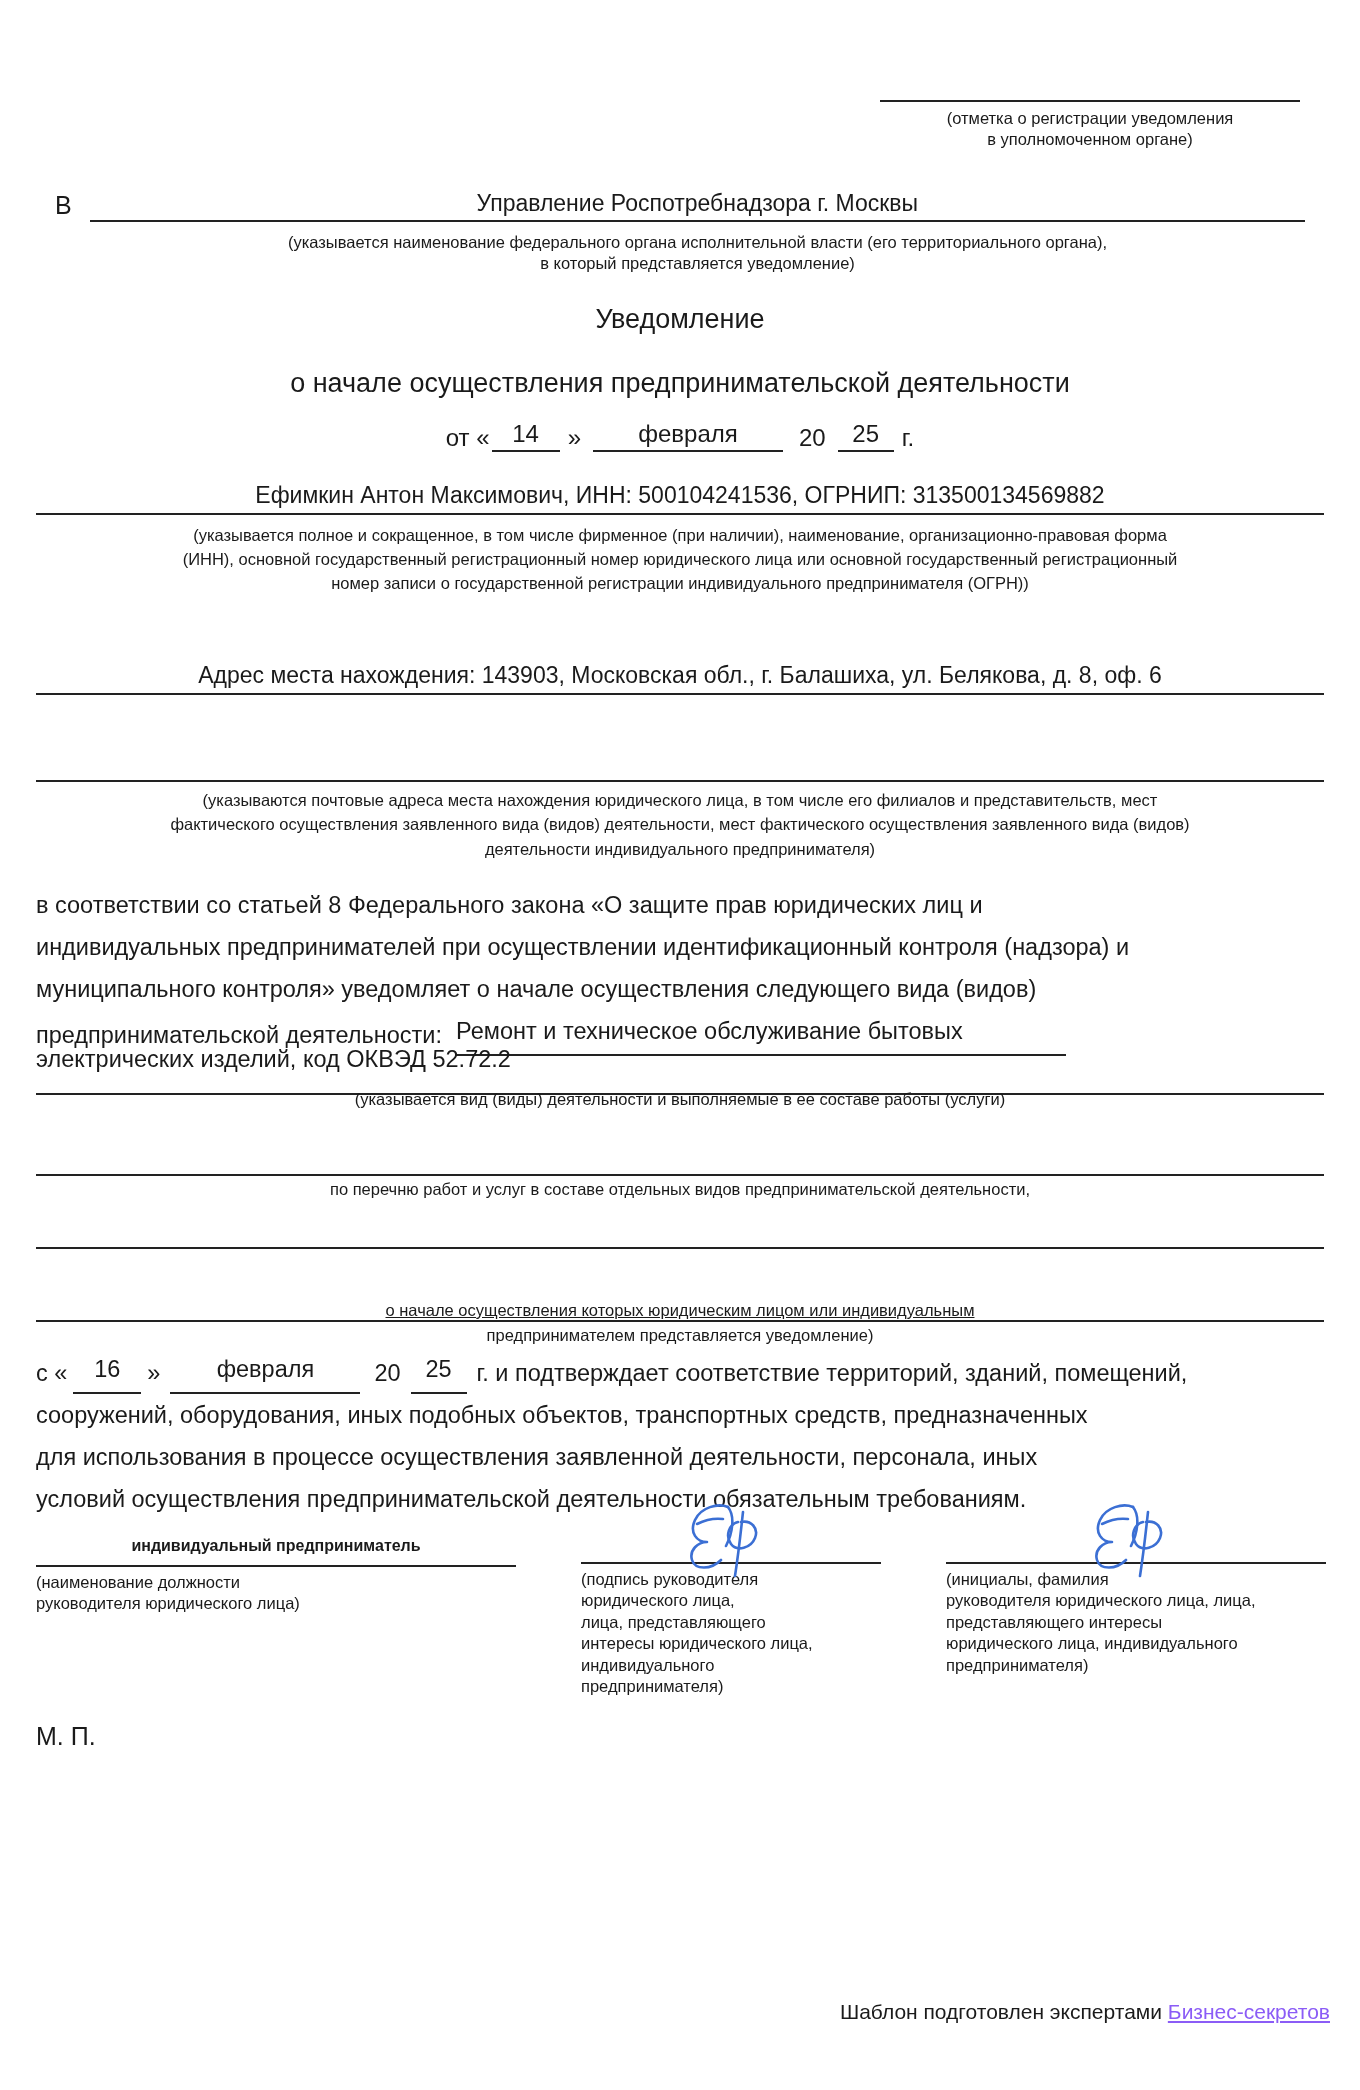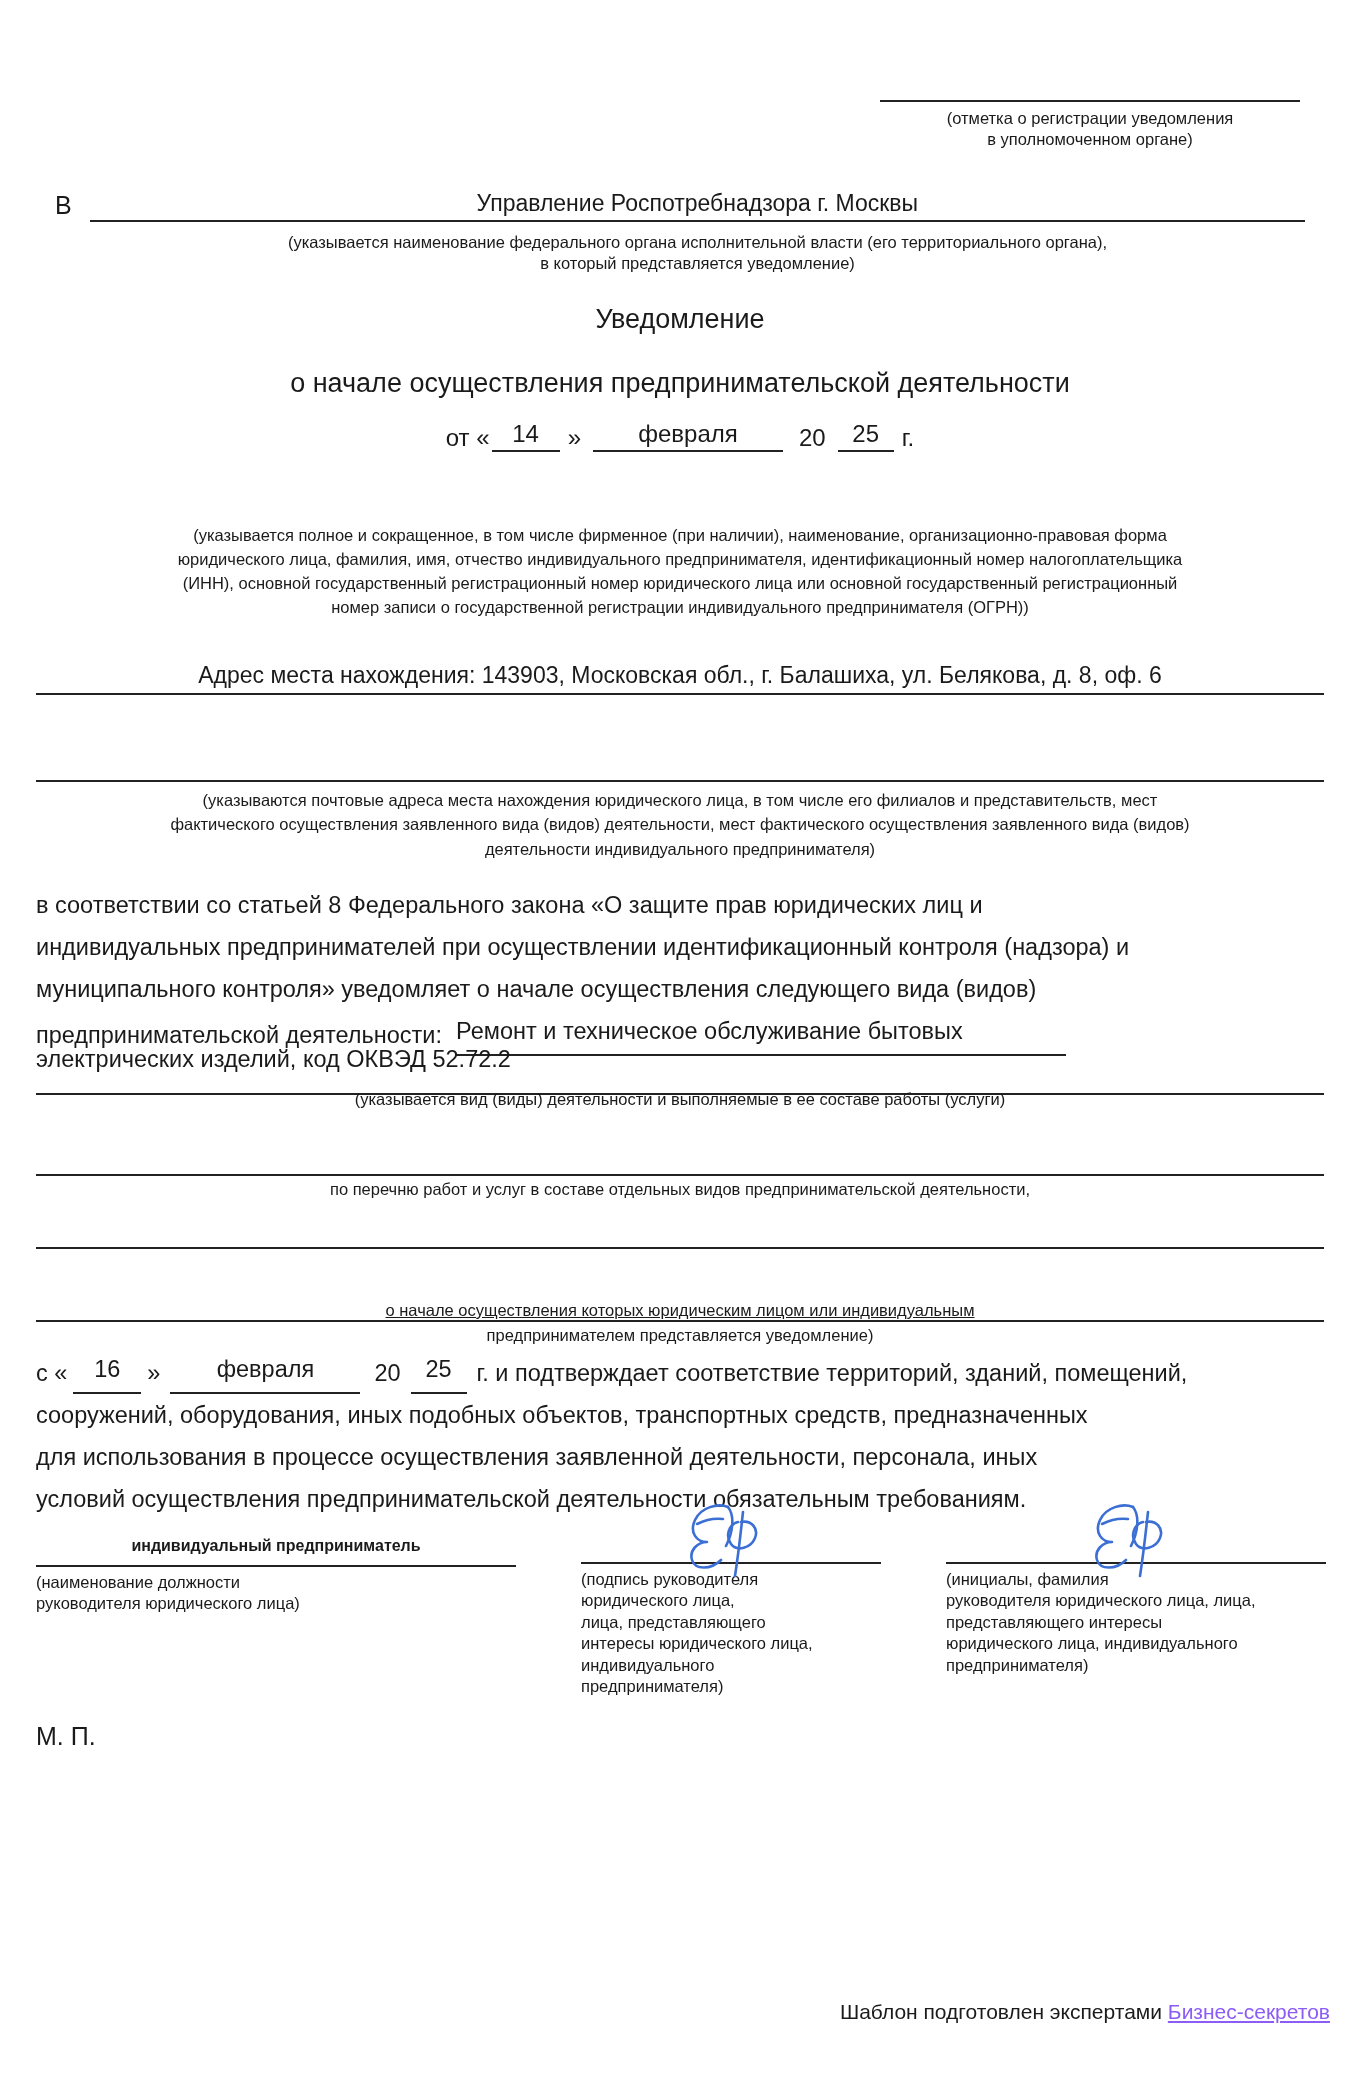--- a/index.html
+++ b/index.html
@@ -330,23 +330,23 @@
     <span class="gap10"></span>
     <span class="blank month">февраля</span>
     <span class="gap14"></span>
     <span class="lbl">20</span>
     <span class="gap10"></span>
     <span class="blank yy">25</span>
     <span class="gap6"></span>
     <span class="lbl">г.</span>
   </div>
 
+  <div class="applicant">Ефимкин Антон Максимович, ИНН: 500104241536, ОГРНИП: 313500134569882</div>
   <div class="applicant-caption">
     <div>(указывается полное и сокращенное, в том числе фирменное (при наличии), наименование, организационно-правовая форма</div>
-    <div>юридического лица, фамилия, имя, отчество индивидуального предпринимателя, идентификационный номер налогоплательщика</div>
     <div>(ИНН), основной государственный регистрационный номер юридического лица или основной государственный регистрационный</div>
     <div>номер записи о государственной регистрации индивидуального предпринимателя (ОГРН))</div>
   </div>
 
   <div class="address">Адрес места нахождения: 143903, Московская обл., г. Балашиха, ул. Белякова, д. 8, оф. 6</div>
   <div class="address-blank"></div>
   <div class="address-caption">
     <div>(указываются почтовые адреса места нахождения юридического лица, в том числе его филиалов и представительств, мест</div>
     <div>фактического осуществления заявленного вида (видов) деятельности, мест фактического осуществления заявленного вида (видов)</div>
     <div>деятельности индивидуального предпринимателя)</div>

